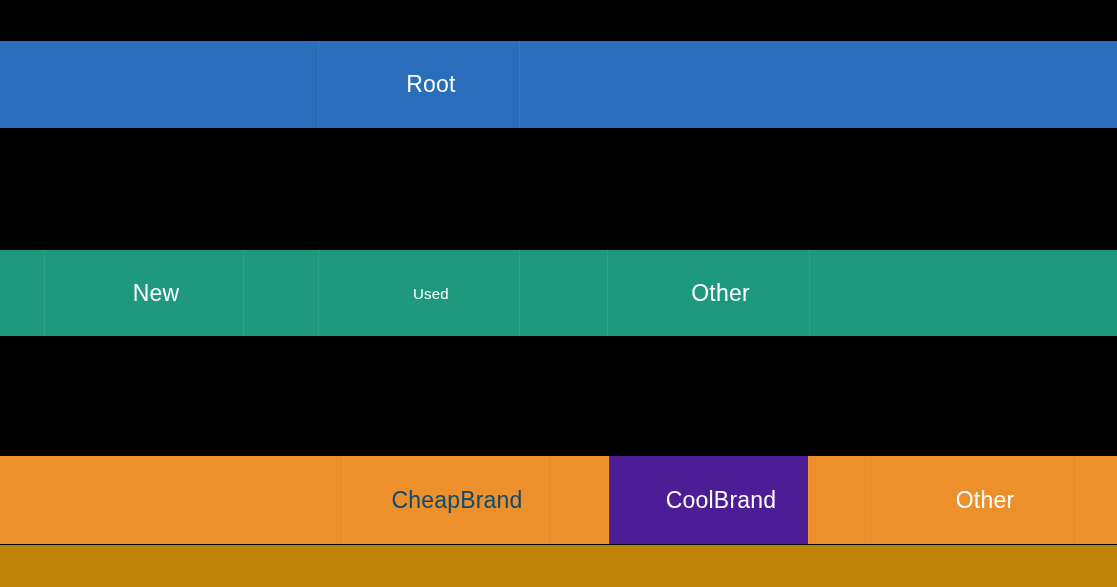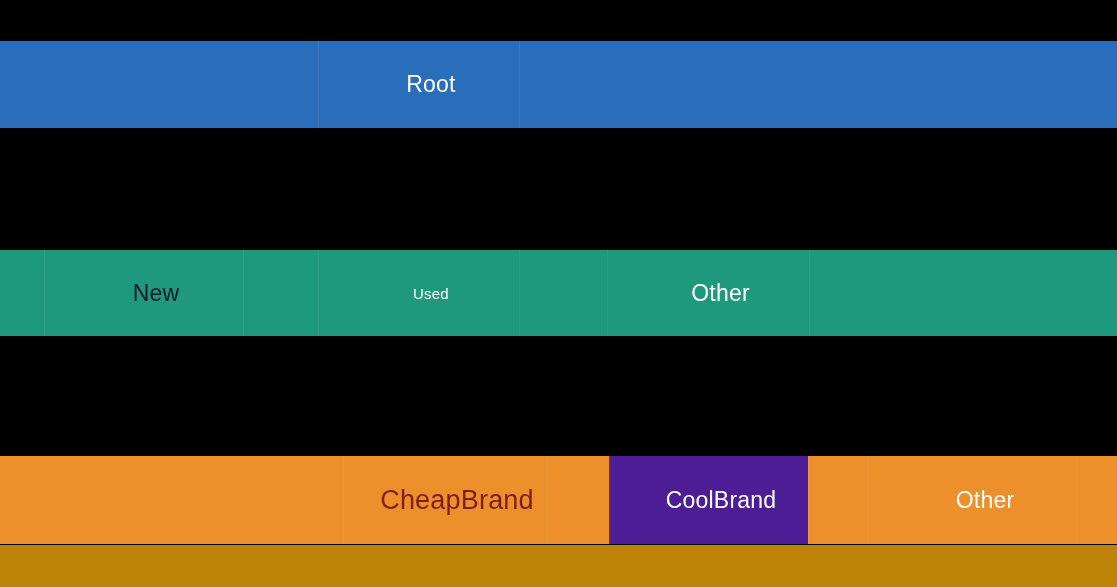--- a/index.html
+++ b/index.html
@@ -61,21 +61,21 @@
         <span class="node-label">Root</span>
       </div>
       <div class="node seam-left" style="left: 519px; width: 598px; background: rgb(42, 110, 187); color: rgb(255, 255, 255); font-size: 23px;">
         <span class="node-label"></span>
       </div>
     </div>
     <div class="level-row" style="top: 250px; height: 86px;">
       <div class="node" style="left: 0px; width: 44px; background: rgb(30, 153, 125); color: rgb(255, 255, 255); font-size: 23px;">
         <span class="node-label"></span>
       </div>
-      <div class="node seam-left" style="left: 44px; width: 199px; background: rgb(30, 153, 125); color: #0f172a; font-size: 23px;">
+      <div class="node seam-left" style="left: 44px; width: 199px; background: rgb(30, 153, 125); color: #ffffff; font-size: 23px;">
         <span class="node-label">New</span>
       </div>
       <div class="node seam-left" style="left: 243px; width: 75px; background: rgb(30, 153, 125); color: rgb(255, 255, 255); font-size: 23px;">
         <span class="node-label"></span>
       </div>
       <div class="node seam-left" style="left: 318px; width: 201px; background: rgb(30, 153, 125); color: rgb(255, 255, 255); font-size: 15px;">
         <span class="node-label">Used</span>
       </div>
       <div class="node seam-left" style="left: 519px; width: 88px; background: rgb(30, 153, 125); color: rgb(255, 255, 255); font-size: 23px;">
         <span class="node-label"></span>
@@ -84,21 +84,21 @@
         <span class="node-label">Other</span>
       </div>
       <div class="node seam-left" style="left: 809px; width: 308px; background: rgb(30, 153, 125); color: rgb(255, 255, 255); font-size: 23px;">
         <span class="node-label"></span>
       </div>
     </div>
     <div class="level-row" style="top: 456px; height: 88px;">
       <div class="node" style="left: 0px; width: 343px; background: rgb(237, 143, 43); color: rgb(255, 255, 255); font-size: 23px;">
         <span class="node-label"></span>
       </div>
-      <div class="node seam-left" style="left: 343px; width: 203px; background: rgb(237, 143, 43); color: #7f1d1d; font-size: 27px;">
+      <div class="node seam-left" style="left: 343px; width: 203px; background: rgb(237, 143, 43); color: #0c4a6e; font-size: 23px;">
         <span class="node-label">CheapBrand</span>
       </div>
       <div class="node seam-left" style="left: 546px; width: 63px; background: rgb(237, 143, 43); color: rgb(255, 255, 255); font-size: 23px;">
         <span class="node-label"></span>
       </div>
       <div class="node seam-left" style="left: 609px; width: 199px; background: #4c1d95; color: rgb(255, 255, 255); font-size: 23px;">
         <span class="node-label">CoolBrand</span>
       </div>
       <div class="node seam-left" style="left: 808px; width: 60px; background: rgb(237, 143, 43); color: rgb(255, 255, 255); font-size: 23px;">
         <span class="node-label"></span>

